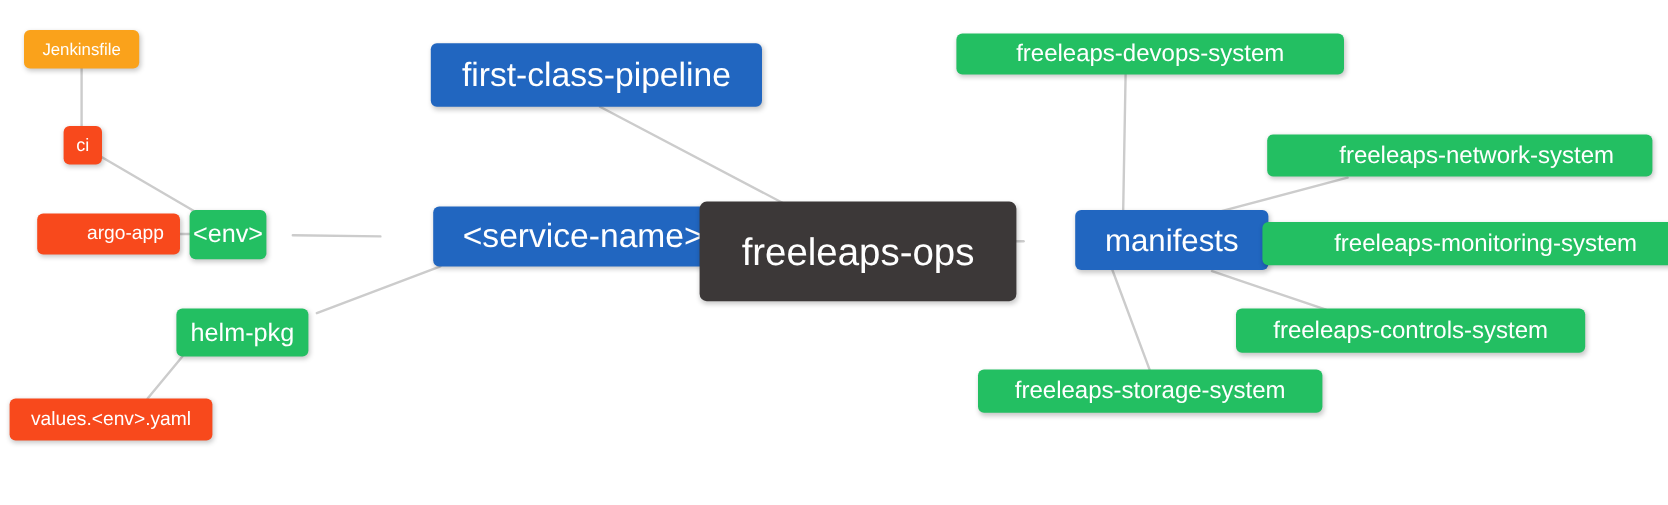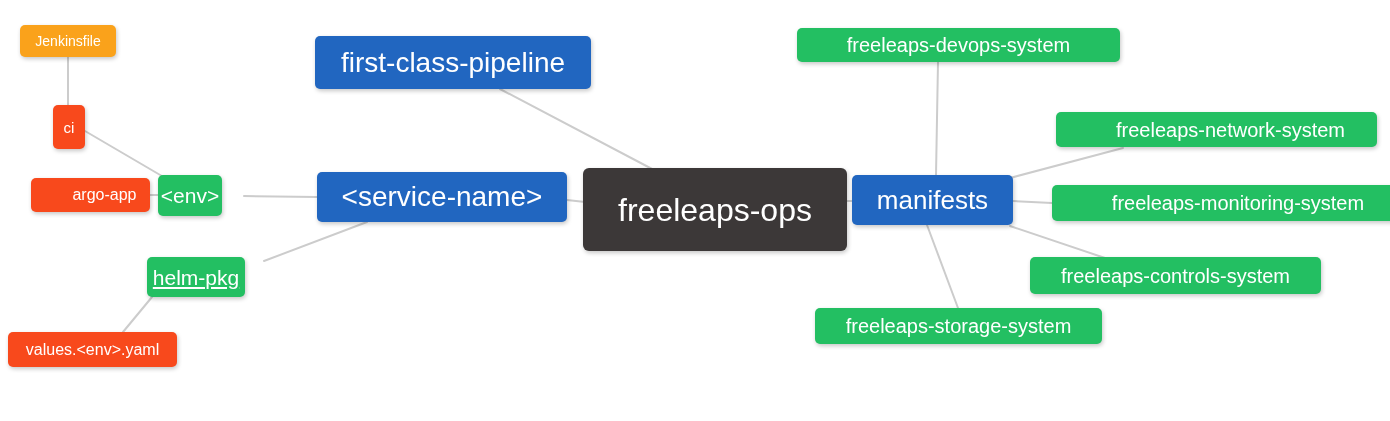--- a/index.html
+++ b/index.html
@@ -14,21 +14,21 @@
     display:flex;align-items:center;justify-content:center;
     color:var(--text);white-space:nowrap;
     border-radius:5px;
     box-shadow:1px 2px 4px rgba(0,0,0,.22);
     cursor:pointer;
     line-height:1;
   }
   .c-orange{background:var(--orange);text-align:center;}
   .c-red{background:var(--red);}
   .c-green{background:var(--green);}
-  .c-blue{background:var(--blue);}
+  .c-blue{background:var(--blue);margin-left:44px;}
   .c-dark{background:var(--dark);border-radius:6px;}
 </style>
 </head>
 <body>
 
 <svg id="edges" viewBox="0 0 1390 421" xmlns="http://www.w3.org/2000/svg">
   <line x1="68" y1="57" x2="68" y2="106"></line>
   <line x1="85" y1="131" x2="167" y2="179"></line>
   <line x1="122" y1="195" x2="158" y2="195"></line>
   <line x1="244" y1="196" x2="317" y2="197"></line>
@@ -38,24 +38,24 @@
   <line x1="567" y1="200" x2="585" y2="202"></line>
   <line x1="846" y1="201" x2="853" y2="201"></line>
   <line x1="936" y1="175" x2="938" y2="62"></line>
   <line x1="1010" y1="178" x2="1123" y2="148"></line>
   <line x1="1013" y1="201" x2="1052" y2="203"></line>
   <line x1="1010" y1="226" x2="1105" y2="258"></line>
   <line x1="927" y1="225" x2="958" y2="308"></line>
 </svg>
 
 <div class="node c-orange" style="left:20px;  top:25px;  width:96px;  height:32px; font-size:14px;">Jenkinsfile</div>
-<div class="node c-red" style="left:53px;  top:105px; width:32px;  height:44px; font-size:15px;">ci</div>
+<div class="node c-red" style="left:53px;  top:105px; width:32px;  height:32px; font-size:15px;">ci</div>
 <div class="node c-red" style="left:31px;  top:178px; width:91px;  height:34px; font-size:16px;padding-left:28px;">argo-app</div>
 <div class="node c-green" style="left:158px; top:175px; width:64px;  height:41px; font-size:21px;">&lt;env&gt;</div>
-<div class="node c-green" style="left:147px; top:257px; width:98px; height:40px; font-size:21px;text-decoration:underline;">helm-pkg</div>
+<div class="node c-green" style="left:147px; top:257px; width:110px; height:40px; font-size:21px;">helm-pkg</div>
 <div class="node c-red" style="left:8px;   top:332px; width:169px; height:35px; font-size:16px;">values.&lt;env&gt;.yaml</div>
 
 <div class="node c-blue" style="left:315px; top:36px;  width:276px; height:53px; font-size:28px;">first-class-pipeline</div>
 <div class="node c-blue" style="left:317px; top:172px; width:250px; height:50px; font-size:28px;text-align:right;">&lt;service-name&gt;</div>
 <div class="node c-dark" style="left:583px; top:168px; width:264px; height:83px; font-size:32px;">freeleaps-ops</div>
 <div class="node c-blue" style="left:852px; top:175px; width:161px; height:50px; font-size:26px;">manifests</div>
 
 <div class="node c-green" style="left:797px;  top:28px;  width:323px; height:34px; font-size:20px;">freeleaps-devops-system</div>
 <div class="node c-green" style="left:1056px; top:112px; width:293px; height:35px; font-size:20px;padding-left:28px;">freeleaps-network-system</div>
 <div class="node c-green" style="left:1052px; top:185px; width:320px; height:36px; font-size:20px;padding-left:26px;">freeleaps-monitoring-system</div>

